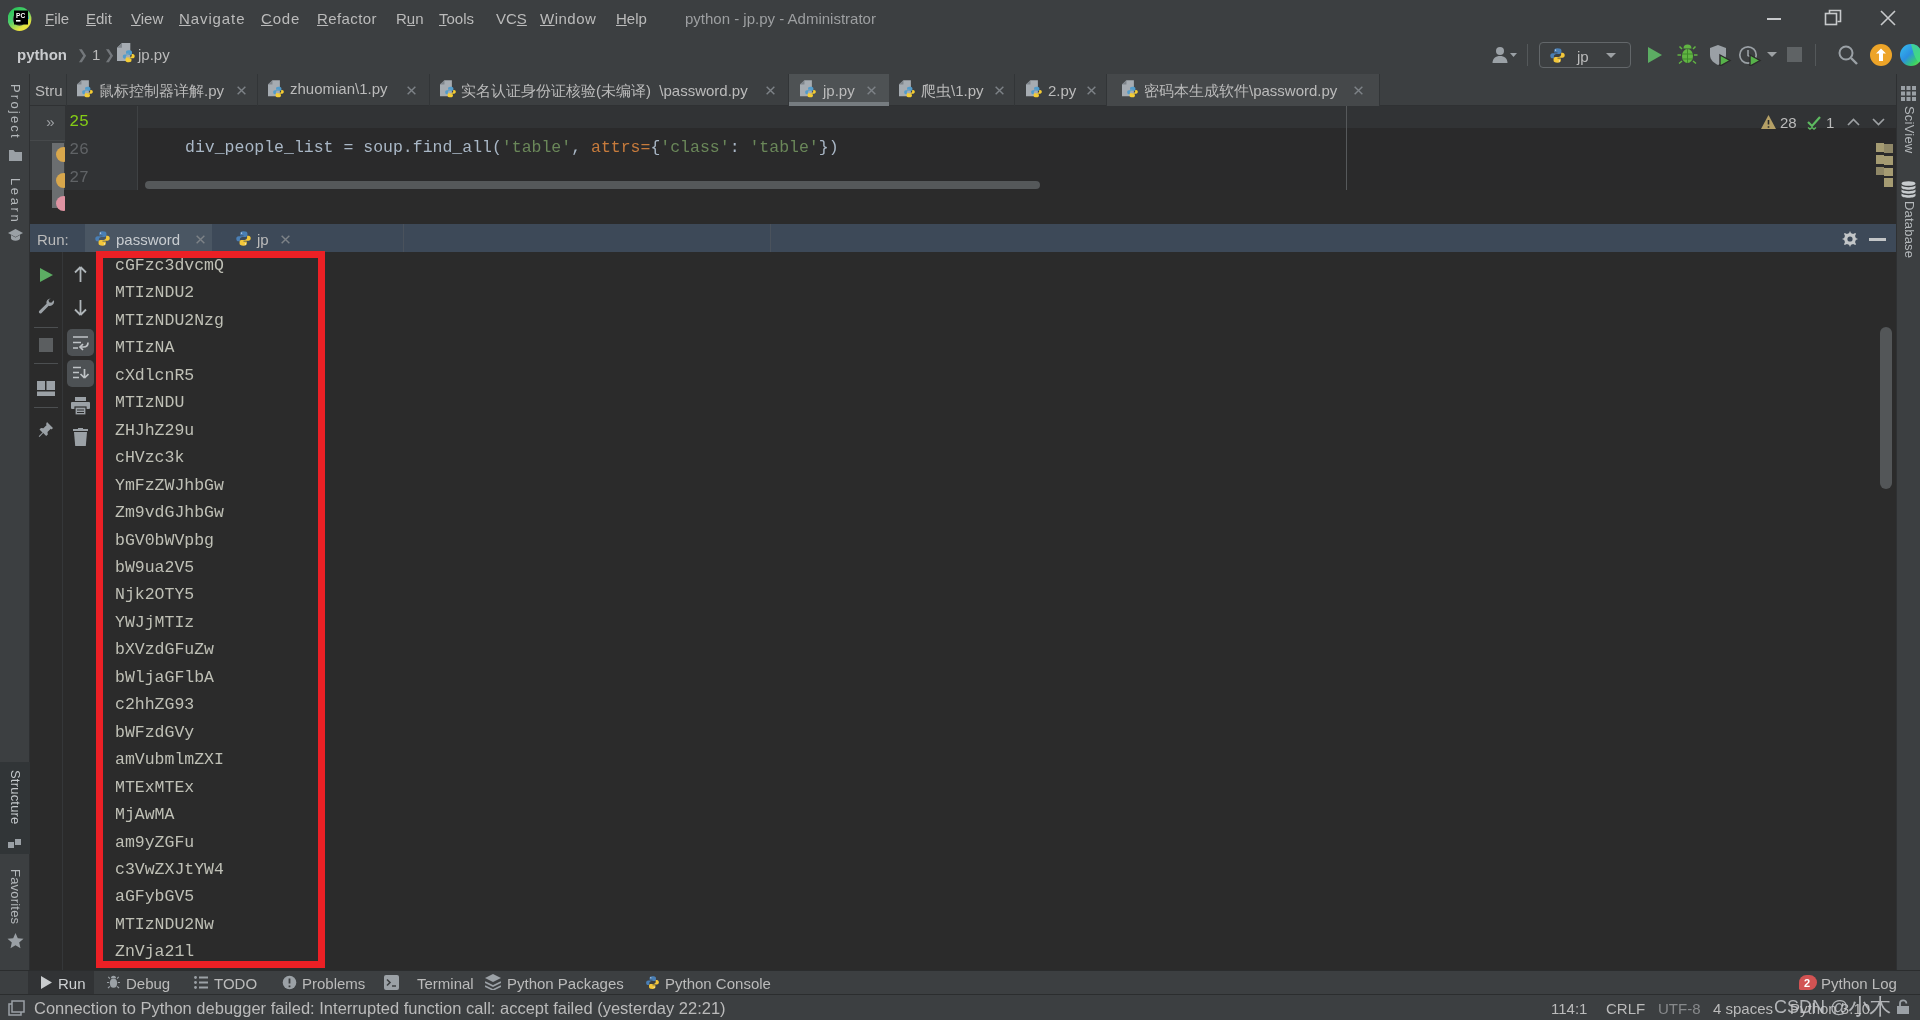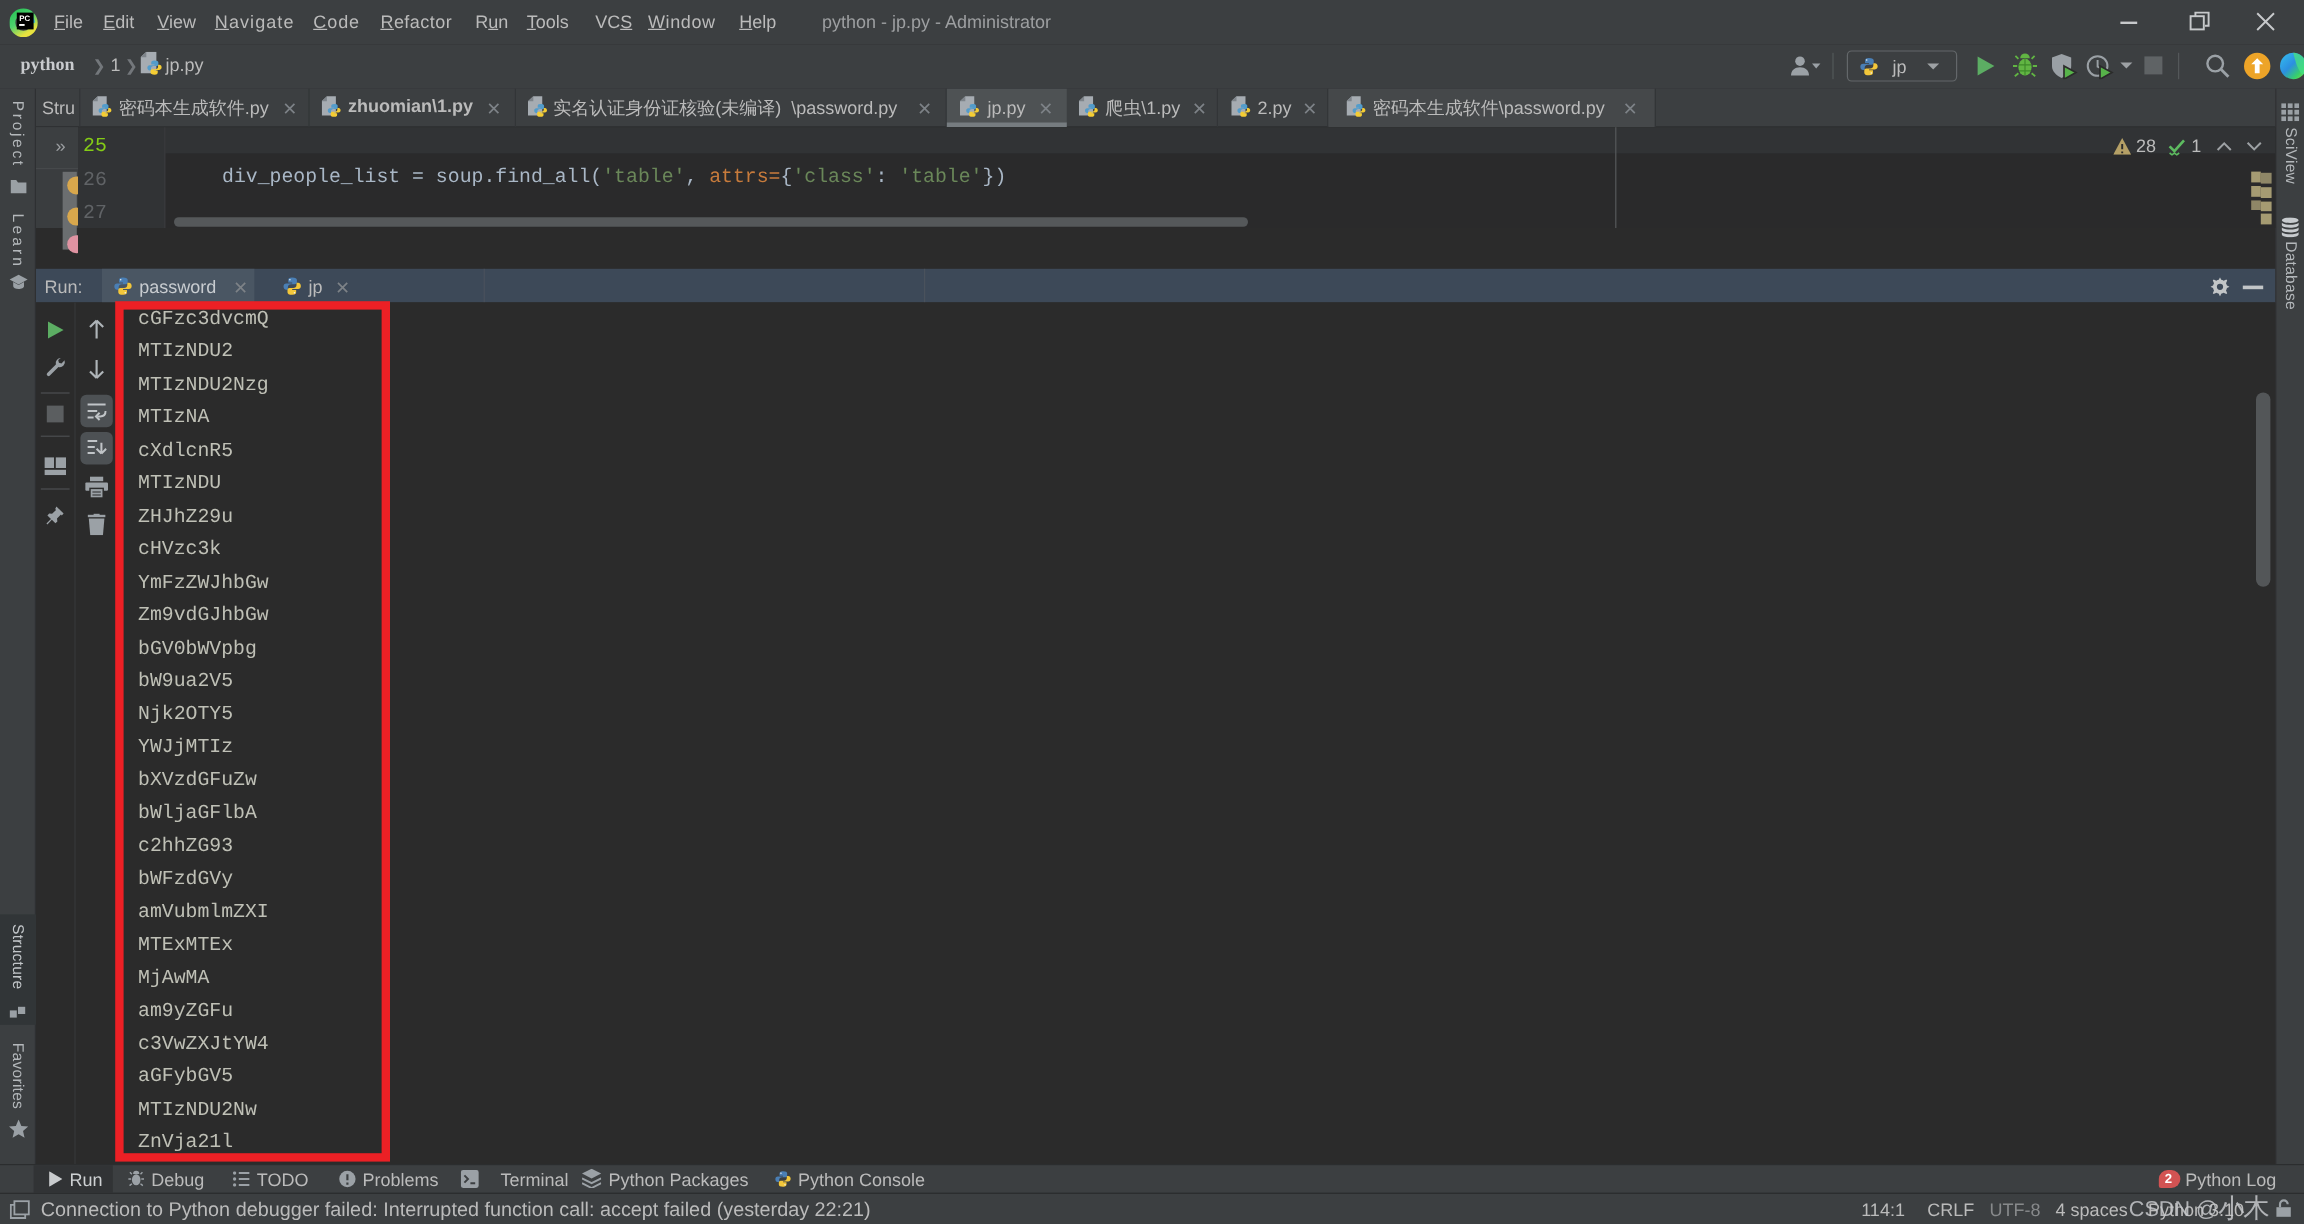--- a/index.html
+++ b/index.html
@@ -74,21 +74,21 @@
       <rect x="1.5" y="4.5" width="11" height="11" fill="none" stroke="#c7c9cb" stroke-width="1.6"></rect>
       <path d="M5.5 4.5v-3h11v11h-3" fill="none" stroke="#c7c9cb" stroke-width="1.6"></path>
     </svg>
     <svg class="abs" style="left:1879px;top:9px;" width="18" height="18" viewBox="0 0 18 18">
       <path d="M2 2l14 14M16 2L2 16" stroke="#c7c9cb" stroke-width="1.6"></path>
     </svg>
   </div>
 
   <div class="abs" style="left:0;top:37px;width:1920px;height:37px;background:#3c3f41;"></div>
   <div class="abs" id="navrow">
-    <span class="ui abs" style="left:17px;top:47px;font-weight:bold;color:#c9cbce;font-family:Liberation Serif, serif;">python</span>
+    <span class="ui abs" style="left:17px;top:47px;font-weight:bold;color:#c9cbce;">python</span>
     <span class="abs" style="left:77px;top:47px;color:#73777b;font-size:13px;">❯</span>
     <span class="ui abs" style="left:92px;top:47px;">1</span>
     <span class="abs" style="left:104px;top:47px;color:#73777b;font-size:13px;">❯</span>
     <svg class="abs" style="left:117px;top:43px;" width="19" height="21">
         <use href="#pyfile"></use>
       </svg>
     <span class="ui abs" style="left:138px;top:47px;">jp.py</span>
 
     <svg class="abs" style="left:1488px;top:43px;" width="30" height="24" viewBox="0 0 30 24">
       <circle cx="12" cy="8" r="4" fill="#9ba1a6"></circle>
@@ -203,30 +203,30 @@
   </div>
 
   <div class="abs" style="left:30px;top:74px;width:1866px;height:32px;background:#3c3f41;border-bottom:1px solid #2f3133;"></div>
   <div class="abs" id="tabbar">
     <span class="ui abs" style="left:35px;top:83px;width:31px;overflow:hidden;">Stru</span>
     <span class="abs" style="left:66px;top:74px;width:1px;height:32px;background:#323537;"></span>
 
     <svg class="abs" style="left:77px;top:80px;" width="17" height="19">
         <use href="#pyfile"></use>
       </svg>
-    <span class="ui abs" style="left:99px;top:83px;">密码本生成软件.py</span>
+    <span class="ui abs" style="left:99px;top:83px;">鼠标控制器详解.py</span>
     <svg class="abs" style="left:236px;top:85px;" width="11" height="11">
         <use href="#tabx"></use>
       </svg>
     <span class="abs" style="left:257px;top:74px;width:1px;height:32px;background:#323537;"></span>
 
     <svg class="abs" style="left:268px;top:80px;" width="17" height="19">
         <use href="#pyfile"></use>
       </svg>
-    <span class="ui abs" style="left:290px;top:81px;font-weight:bold;">zhuomian\1.py</span>
+    <span class="ui abs" style="left:290px;top:81px;">zhuomian\1.py</span>
     <svg class="abs" style="left:406px;top:85px;" width="11" height="11">
         <use href="#tabx"></use>
       </svg>
     <span class="abs" style="left:429px;top:74px;width:1px;height:32px;background:#323537;"></span>
 
     <svg class="abs" style="left:440px;top:80px;" width="17" height="19">
         <use href="#pyfile"></use>
       </svg>
     <span class="ui abs" style="left:461px;top:83px;">实名认证身份证核验(未编译)  \password.py</span>
     <svg class="abs" style="left:765px;top:85px;" width="11" height="11">

